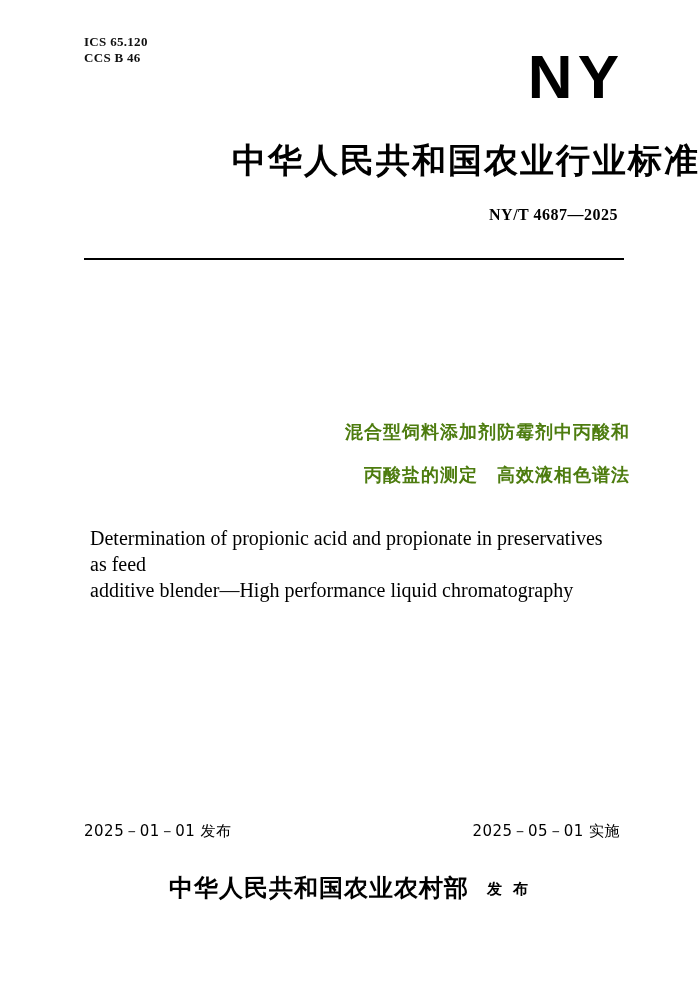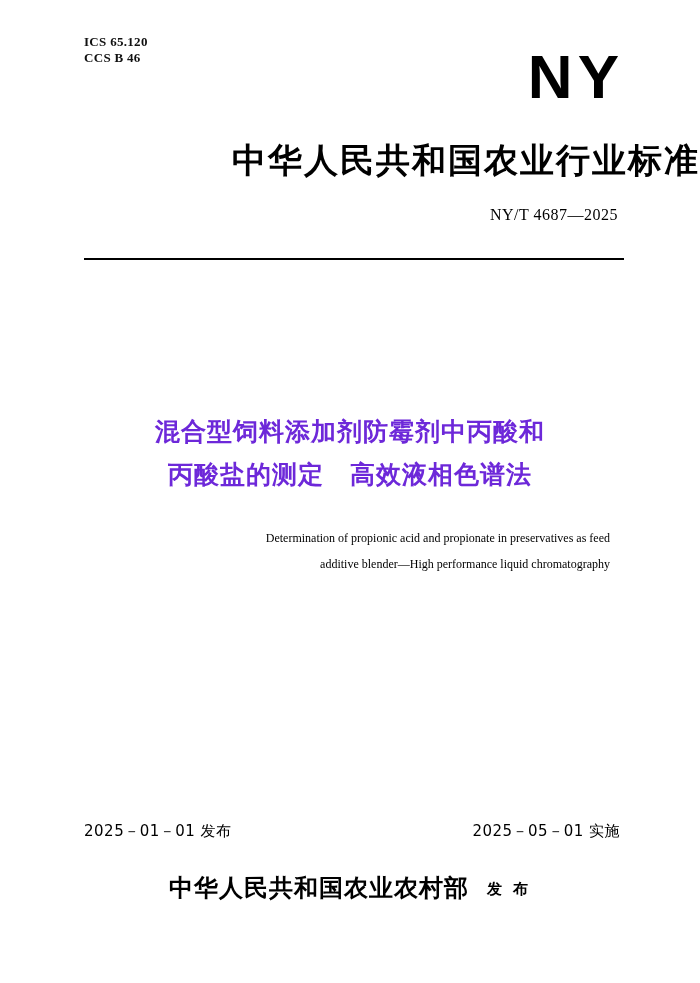--- a/index.html
+++ b/index.html
@@ -60,58 +60,58 @@
     font-size: 34px;
     letter-spacing: 2px;
     color: #000;
   }
 
   .std-no {
     position: absolute;
     right: 82px;
     top: 206px;
     font-family: "Liberation Serif", serif;
-    font-weight: normal;
+    font-weight: bold;
     font-size: 16px;
     letter-spacing: 0.5px;
   }
 
   .rule-top {
     position: absolute;
     left: 84px;
     right: 76px;
     top: 258px;
     height: 2px;
     background: #000;
   }
 
   
   .doc-title {
     position: absolute;
     left: 70px;
     right: 70px;
     top: 410px;
-    text-align: center;
+    text-align: right;
     font-family: "DejaVu Sans", sans-serif;
     font-weight: bold;
-    font-size: 25px;
+    font-size: 18px;
     line-height: 43px;
     letter-spacing: 1px;
-    color: #6d28d9;
+    color: #4d7c0f;
   }
   .doc-title .line2 { display: block; }
 
   .doc-title-en {
     position: absolute;
     left: 90px;
     right: 90px;
     top: 525px;
-    text-align: right;
+    text-align: left;
     font-family: "Liberation Serif", serif;
-    font-size: 12px;
+    font-size: 20px;
     line-height: 26px;
     color: #000;
   }
   .doc-title-en .en2 { display: block; }
 
   
   .issue-date {
     position: absolute;
     left: 84px;
     top: 822px;

